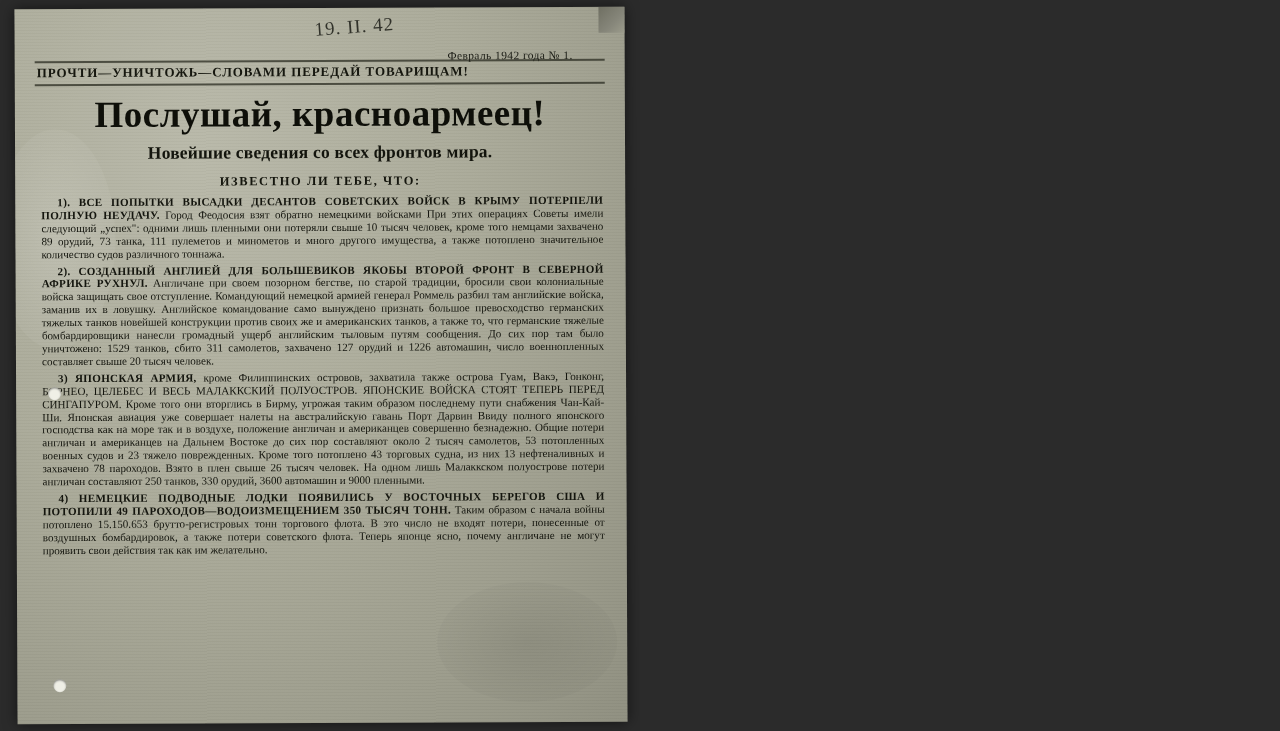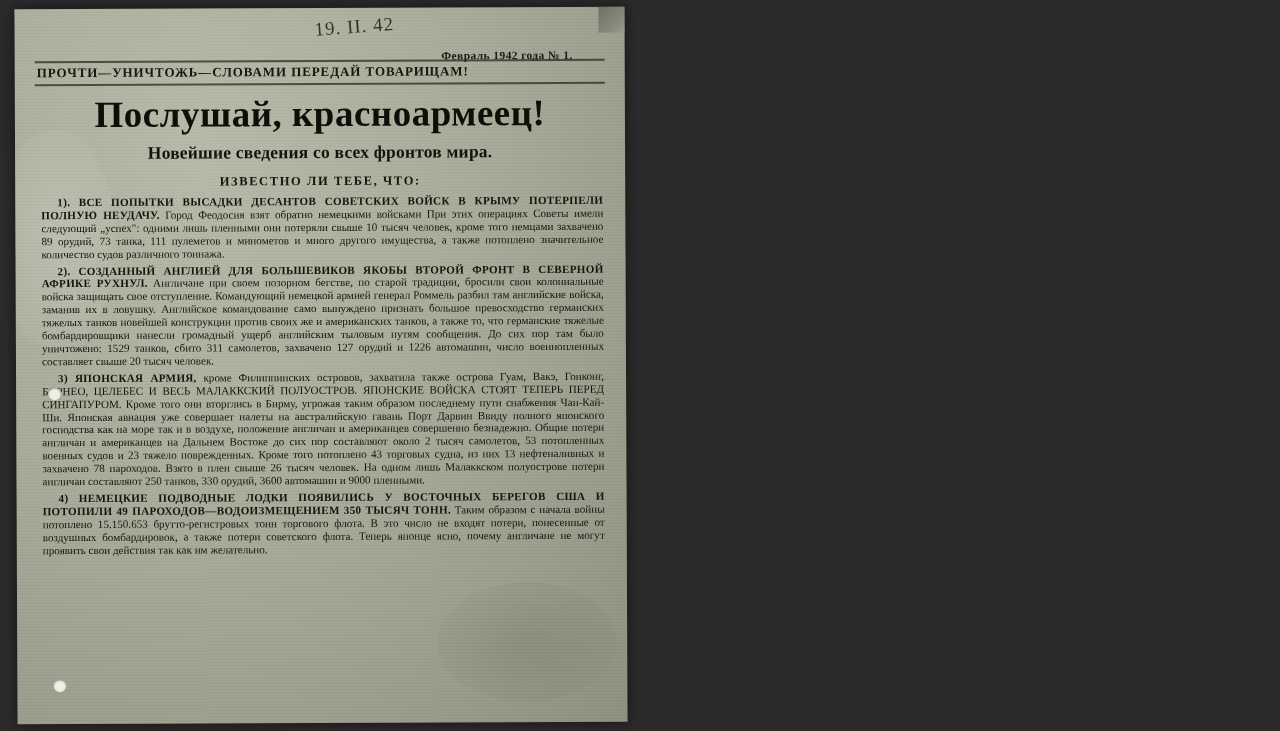--- a/index.html
+++ b/index.html
@@ -75,21 +75,21 @@
     transform: rotate(-4deg);
     letter-spacing: 1px;
     opacity: 0.85;
   }
   .dateline {
     position: absolute;
     top: 42px;
     right: 52px;
     font-size: 11.5px;
     letter-spacing: 0.4px;
-    font-weight: bold;
+    font-weight: normal;
     color: #1a1b14;
   }
   .banner {
     position: absolute;
     top: 56px;
     left: 22px;
     right: 20px;
     font-size: 13px;
     font-weight: bold;
     letter-spacing: 0.9px;

